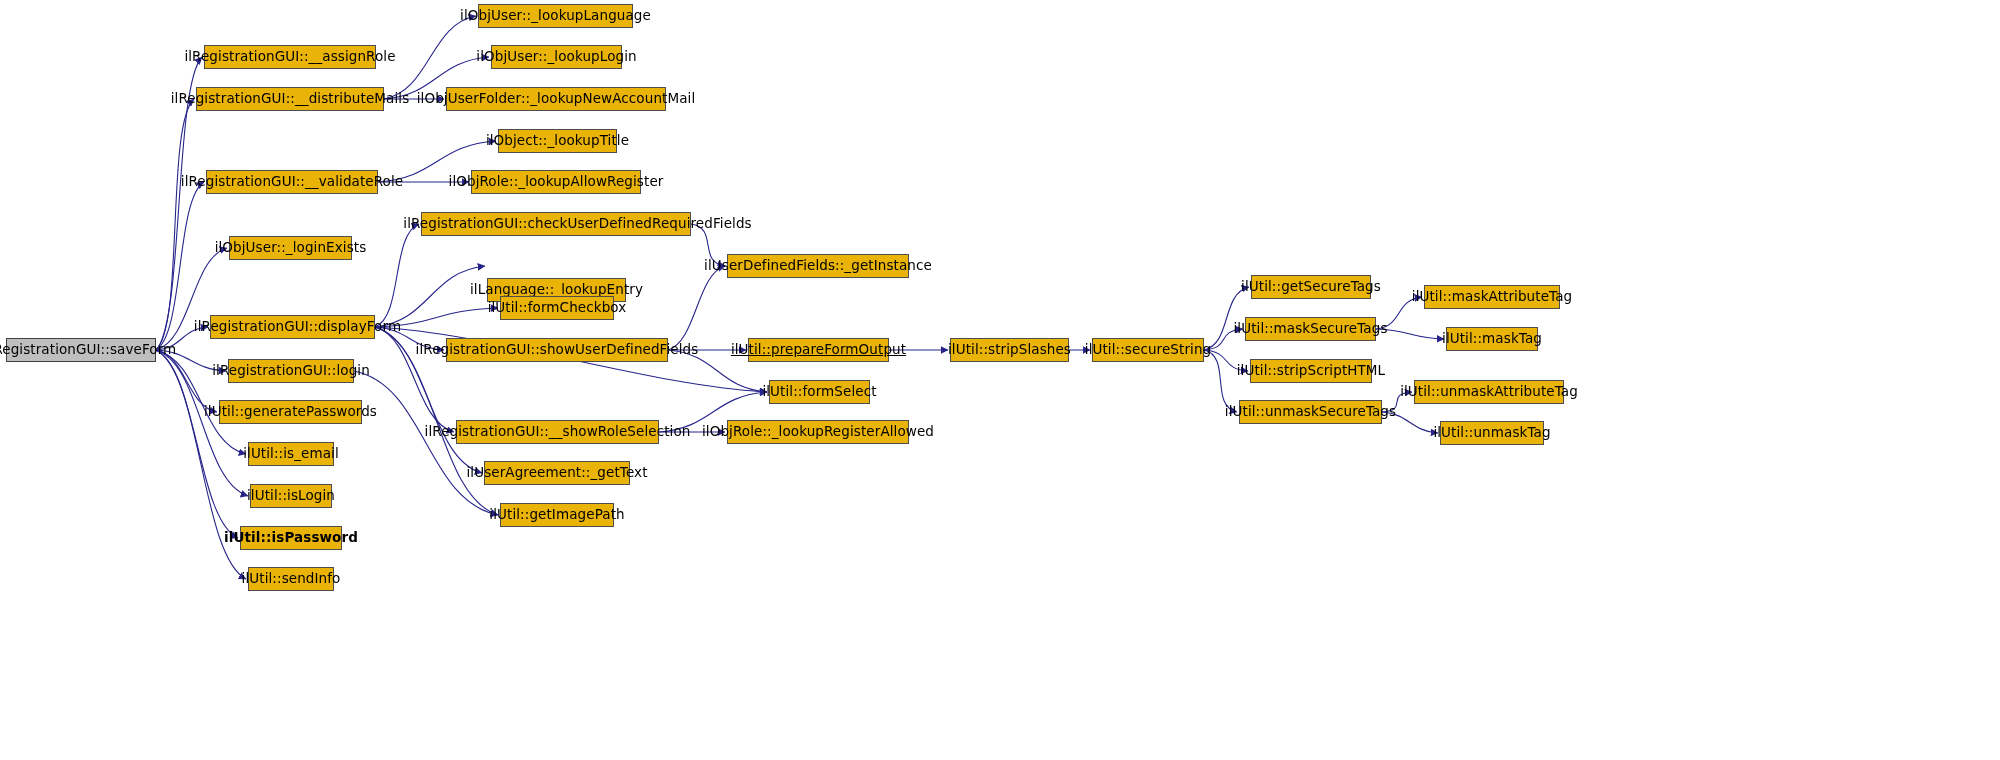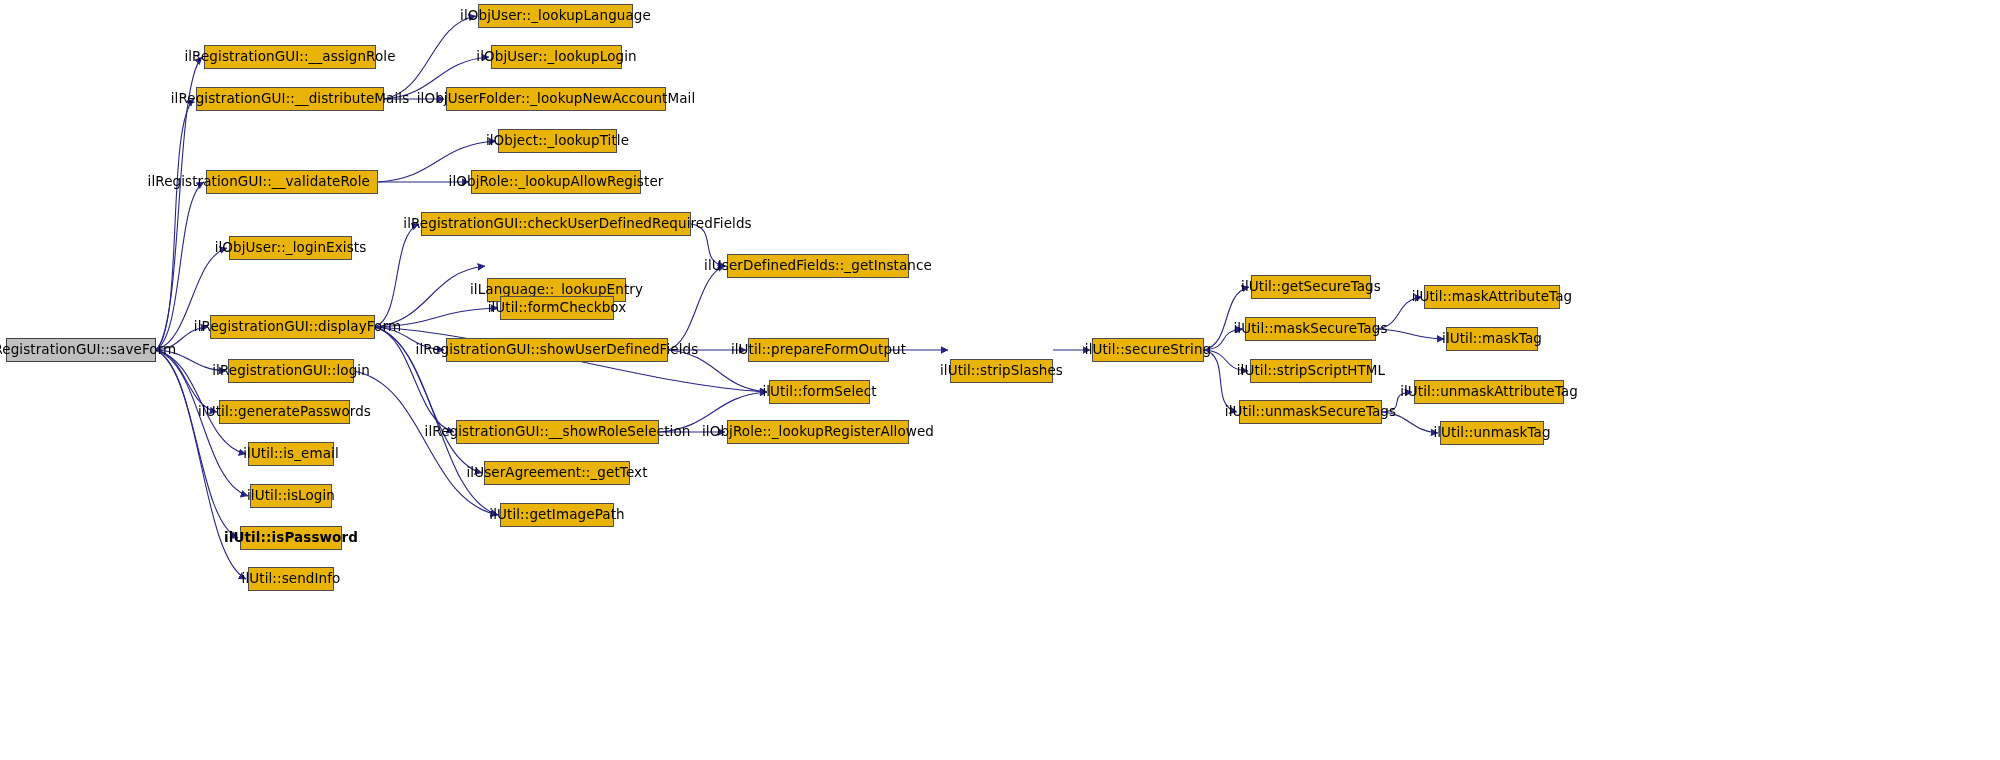--- a/index.html
+++ b/index.html
@@ -101,33 +101,33 @@
   <div id="node-layer">
       <div class="node root" style="left: 6px; top: 338px; width: 150px; height: 24px;">
         <span class="label">ilRegistrationGUI::saveForm</span>
       </div>
       <div class="node" style="left: 204px; top: 45px; width: 172px; height: 24px;">
         <span class="label">ilRegistrationGUI::__assignRole</span>
       </div>
       <div class="node" style="left: 196px; top: 87px; width: 188px; height: 24px;">
         <span class="label">ilRegistrationGUI::__distributeMails</span>
       </div>
-      <div class="node" style="left: 206px; top: 170px; width: 172px; height: 24px; justify-content: flex-end;">
+      <div class="node" style="left: 206px; top: 170px; width: 172px; height: 24px;">
         <span class="label">ilRegistrationGUI::__validateRole</span>
       </div>
       <div class="node" style="left: 229px; top: 236px; width: 123px; height: 24px;">
         <span class="label">ilObjUser::_loginExists</span>
       </div>
       <div class="node" style="left: 210px; top: 315px; width: 165px; height: 24px; padding-left: 10px;">
         <span class="label">ilRegistrationGUI::displayForm</span>
       </div>
       <div class="node" style="left: 228px; top: 359px; width: 126px; height: 24px;">
         <span class="label">ilRegistrationGUI::login</span>
       </div>
-      <div class="node" style="left: 219px; top: 400px; width: 131px; height: 24px;">
+      <div class="node" style="left: 219px; top: 400px; width: 143px; height: 24px;">
         <span class="label">ilUtil::generatePasswords</span>
       </div>
       <div class="node" style="left: 248px; top: 442px; width: 86px; height: 24px;">
         <span class="label">ilUtil::is_email</span>
       </div>
       <div class="node" style="left: 250px; top: 484px; width: 82px; height: 24px;">
         <span class="label">ilUtil::isLogin</span>
       </div>
       <div class="node" style="left: 240px; top: 526px; width: 102px; height: 24px; font-weight: bold;">
         <span class="label">ilUtil::isPassword</span>
@@ -170,27 +170,27 @@
       </div>
       <div class="node" style="left: 484px; top: 461px; width: 146px; height: 24px;">
         <span class="label">ilUserAgreement::_getText</span>
       </div>
       <div class="node" style="left: 500px; top: 503px; width: 114px; height: 24px;">
         <span class="label">ilUtil::getImagePath</span>
       </div>
       <div class="node" style="left: 727px; top: 254px; width: 182px; height: 24px;">
         <span class="label">ilUserDefinedFields::_getInstance</span>
       </div>
-      <div class="node" style="left: 748px; top: 338px; width: 141px; height: 24px;">
+      <div class="node" style="left: 748px; top: 338px; width: 141px; height: 24px; text-decoration: underline;">
         <span class="label">ilUtil::prepareFormOutput</span>
       </div>
       <div class="node" style="left: 727px; top: 420px; width: 182px; height: 24px;">
         <span class="label">ilObjRole::_lookupRegisterAllowed</span>
       </div>
-      <div class="node" style="left: 950px; top: 338px; width: 103px; height: 24px; margin-top: 21px;">
+      <div class="node" style="left: 950px; top: 338px; width: 119px; height: 24px;">
         <span class="label">ilUtil::stripSlashes</span>
       </div>
       <div class="node" style="left: 1092px; top: 338px; width: 112px; height: 24px;">
         <span class="label">ilUtil::secureString</span>
       </div>
       <div class="node" style="left: 1251px; top: 275px; width: 120px; height: 24px;">
         <span class="label">ilUtil::getSecureTags</span>
       </div>
       <div class="node" style="left: 1245px; top: 317px; width: 131px; height: 24px;">
         <span class="label">ilUtil::maskSecureTags</span>

